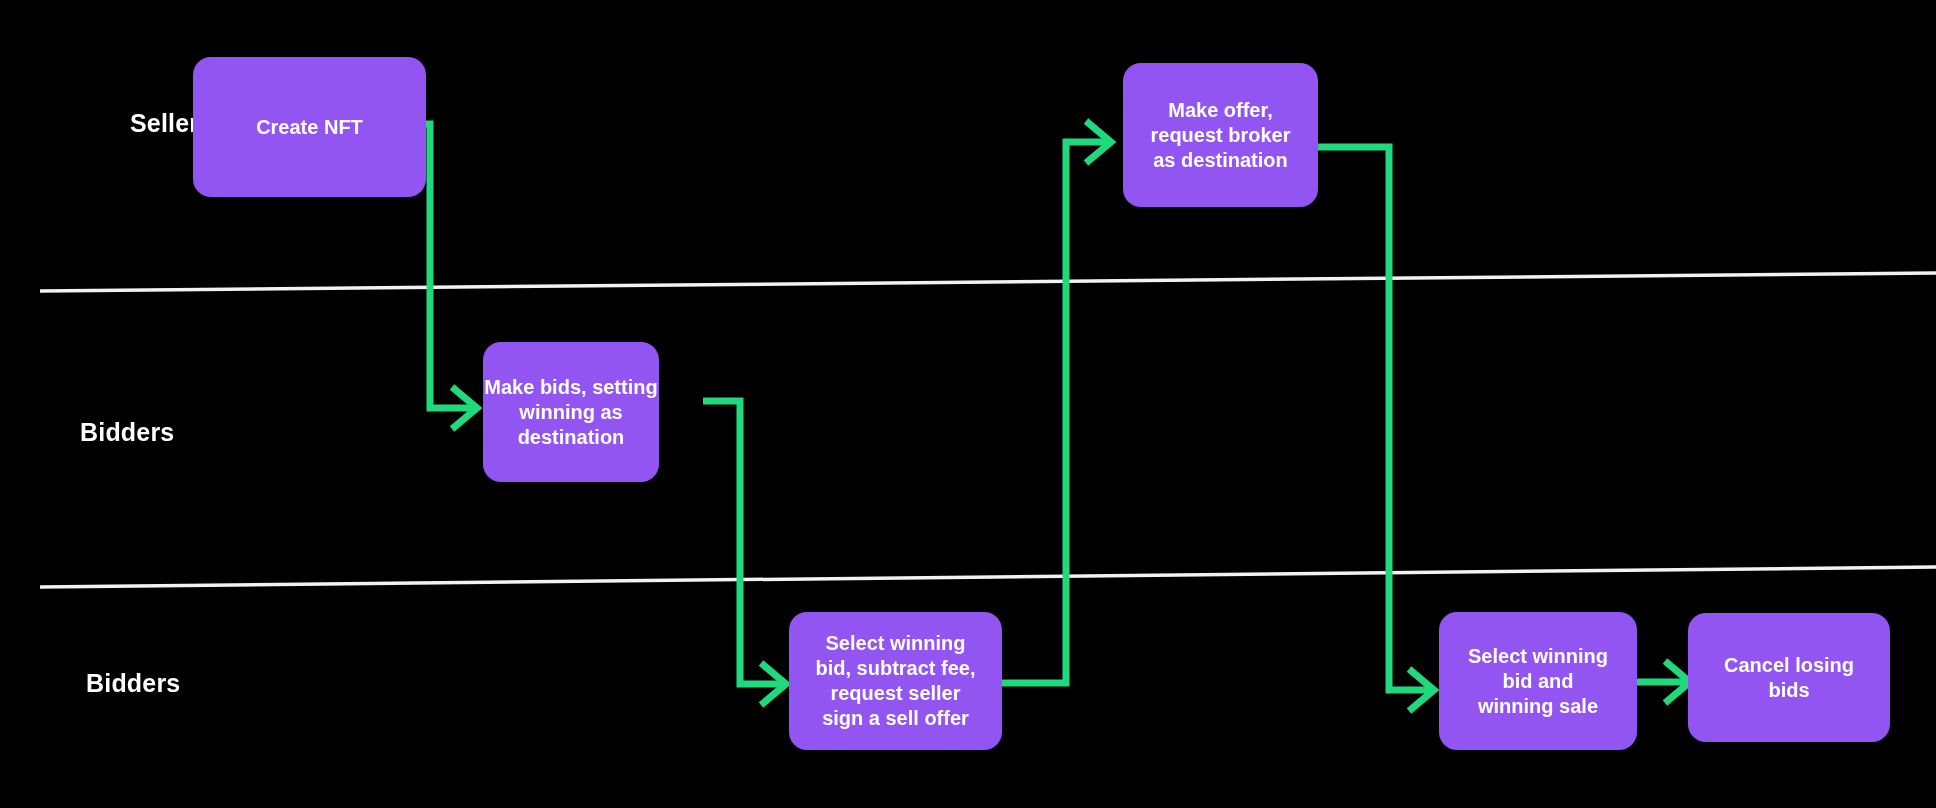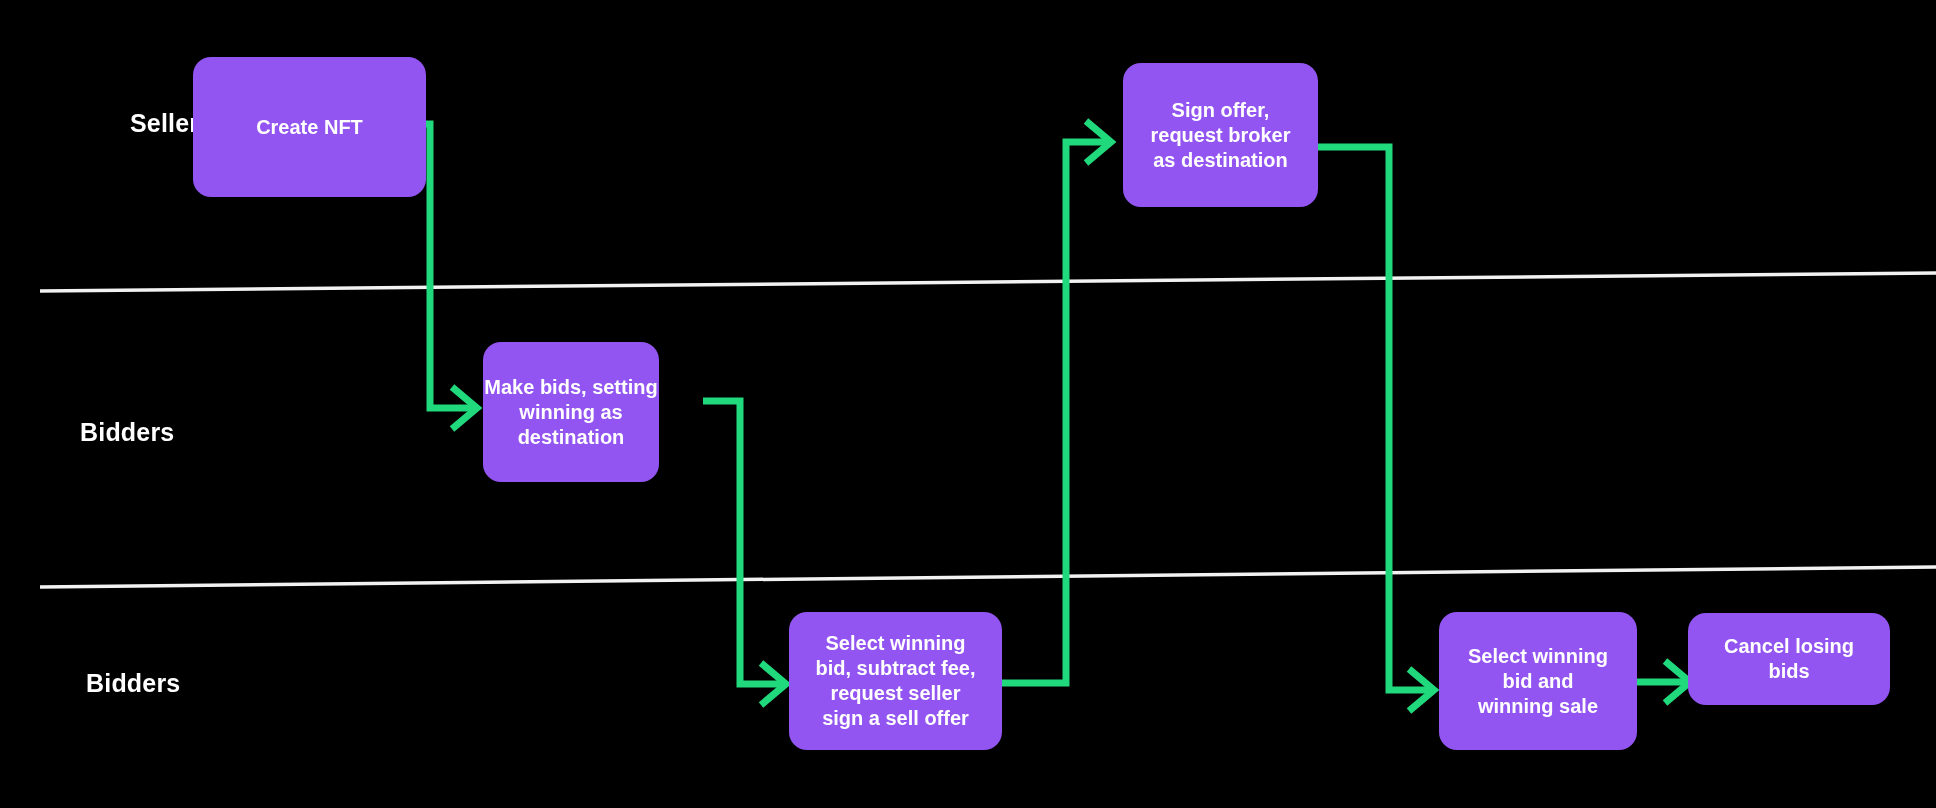--- a/index.html
+++ b/index.html
@@ -93,27 +93,27 @@
         <div class="node-line">winning as</div>
         <div class="node-line">destination</div>
       </div>
       <div class="node" style="left: 789px; top: 612px; width: 213px; height: 138px;">
         <div class="node-line">Select winning</div>
         <div class="node-line">bid, subtract fee,</div>
         <div class="node-line">request seller</div>
         <div class="node-line">sign a sell offer</div>
       </div>
       <div class="node" style="left: 1123px; top: 63px; width: 195px; height: 144px;">
-        <div class="node-line">Sign offer,</div>
+        <div class="node-line">Make offer,</div>
         <div class="node-line">request broker</div>
         <div class="node-line">as destination</div>
       </div>
       <div class="node" style="left: 1439px; top: 612px; width: 198px; height: 138px;">
         <div class="node-line">Select winning</div>
         <div class="node-line">bid and</div>
         <div class="node-line">winning sale</div>
       </div>
-      <div class="node" style="left: 1688px; top: 613px; width: 202px; height: 92px;">
+      <div class="node" style="left: 1688px; top: 613px; width: 202px; height: 129px;">
         <div class="node-line">Cancel losing</div>
         <div class="node-line">bids</div>
       </div>
     </div>
 </div>
 
 </body></html>

